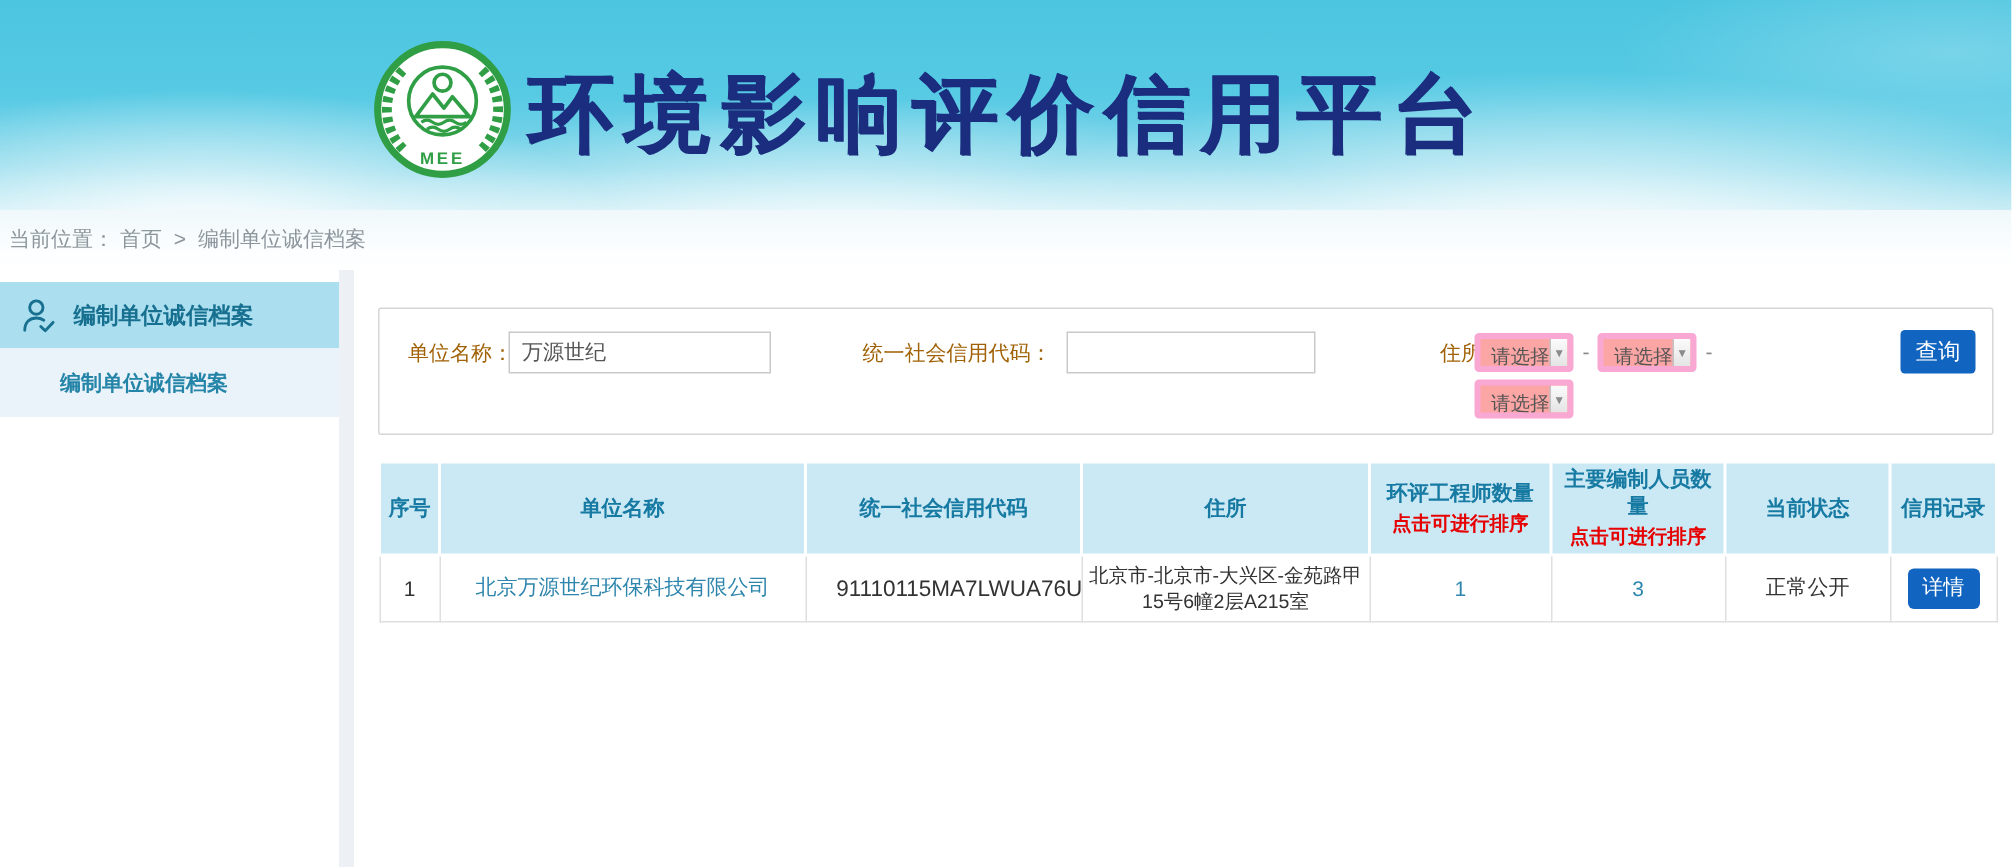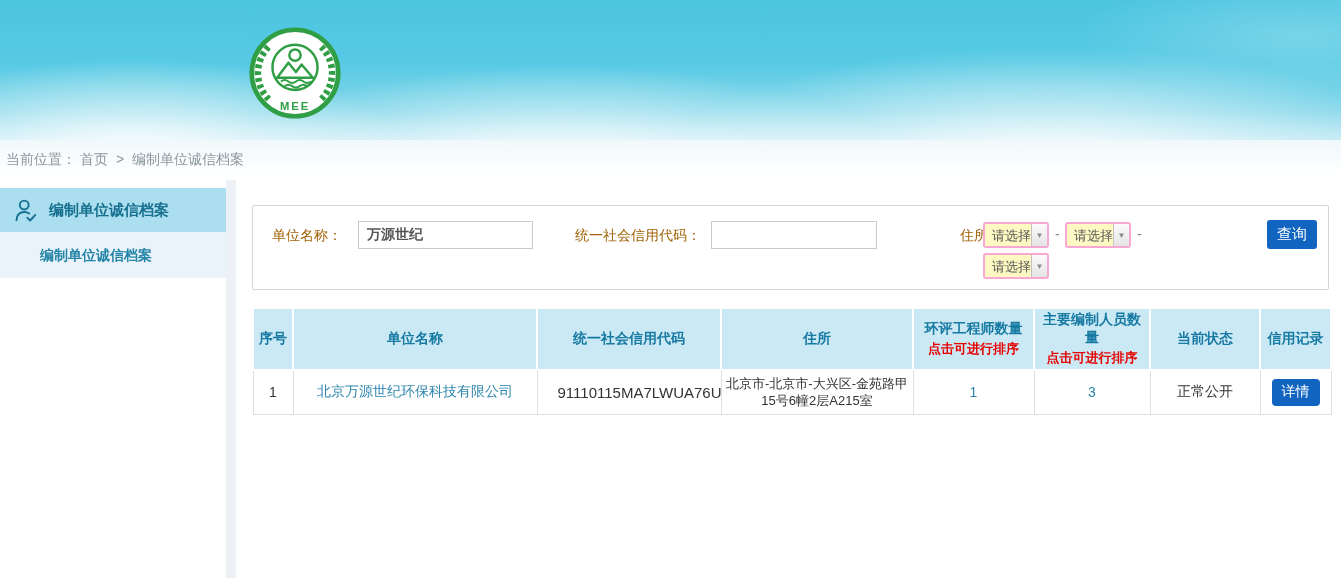--- a/index.html
+++ b/index.html
@@ -51,21 +51,21 @@
     position:absolute; left:252px; top:205px; width:1077px; height:85px;
     background:#fff; border:1px solid #d6d6d6; border-radius:2px;
   }
   .search-box .lbl { position:absolute; font-size:14px; color:#a16207; line-height:28px; white-space:nowrap; }
   .txt-input {
     position:absolute; height:28px; border:1px solid #c9c9c9; background:#fff;
     font-size:14px; color:#555; padding:0 8px; font-family:inherit; outline:none;
   }
   .combo {
     position:absolute; width:66px; height:26px; display:flex;
-    border:2px solid #f9a8d4; border-radius:3px; background:#fef9c3; overflow:hidden; cursor:pointer;
+    border:4px solid #f9a8d4; border-radius:3px; background:#fca5a5; overflow:hidden; cursor:pointer;
   }
   .combo-text { flex:1; font-size:13px; color:#555; line-height:24px; padding-left:7px; white-space:nowrap; }
   .combo-btn {
     width:19px; border-left:1px solid #c2c2c2;
     background:linear-gradient(#fbfbfb,#e4e4e4);
     color:#8a8a8a; font-size:8px; display:flex; align-items:center; justify-content:center;
   }
   .dash { position:absolute; font-size:14px; color:#888; line-height:28px; }
   .query-btn {
     position:absolute; left:1014px; top:14px; width:50px; height:29px;
@@ -103,20 +103,21 @@
     <circle cx="50" cy="50" r="46" fill="#ffffff" stroke="#2f9e45" stroke-width="5"></circle>
     <path d="M22 78 A40 40 0 0 1 22 22" fill="none" stroke="#2f9e45" stroke-width="7" stroke-dasharray="4 3.2"></path>
     <path d="M78 22 A40 40 0 0 1 78 78" fill="none" stroke="#2f9e45" stroke-width="7" stroke-dasharray="4 3.2"></path>
     <circle cx="50" cy="44" r="24" fill="none" stroke="#2f9e45" stroke-width="2.6"></circle>
     <circle cx="50" cy="31" r="6" fill="none" stroke="#2f9e45" stroke-width="2.6"></circle>
     <path d="M31 55 L43 39 L51 49 L57 41 L69 55 Z" fill="none" stroke="#2f9e45" stroke-width="2.6" stroke-linejoin="round"></path>
     <path d="M35 59 q4 -3 8 0 q4 3 8 0 q4 -3 8 0 q4 3 8 0" fill="none" stroke="#2f9e45" stroke-width="2.2"></path>
     <path d="M39 64 q4 -3 8 0 q4 3 8 0 q4 -3 8 0" fill="none" stroke="#2f9e45" stroke-width="2.2"></path>
     <text x="50" y="89" text-anchor="middle" font-size="12" font-weight="bold" fill="#2f9e45" letter-spacing="2">MEE</text>
   </svg>
+  <div class="site-title">环境影响评价信用平台</div>
 </div>
 
 <div class="breadcrumb">
   <span>当前位置：</span><span>首页</span>
   <span>&gt;</span>
   <span>编制单位诚信档案</span>
 </div>
 
 <div class="sidebar">
   <div class="side-item-main">
@@ -130,21 +131,21 @@
     <span>编制单位诚信档案</span>
   </div>
   <div class="side-item-sub">
     <span>编制单位诚信档案</span>
   </div>
 </div>
 <div class="v-divider"></div>
 
 <div class="search-box">
   <span class="lbl" style="left:19px; top:15px;">单位名称：</span>
-  <input class="txt-input" style="left: 105px; top: 15px; width: 175px; font-weight: bold;" value="万源世纪">
+  <input class="txt-input" style="left: 86px; top: 15px; width: 175px;" value="万源世纪">
   <span class="lbl" style="left:322px; top:15px;">统一社会信用代码：</span>
   <input class="txt-input" style="left: 458px; top: 15px; width: 166px;" value="">
   <span class="lbl" style="left:676px; top:15px;margin-left:31px;">住所：</span>
 
   <div class="combo" style="left:730px; top:16px;">
     <span class="combo-text">请选择</span>
     <span class="combo-btn">▼</span>
   </div>
   <span class="dash" style="left:802px; top:14px;">-</span>
   <div class="combo" style="left:812px; top:16px;">

